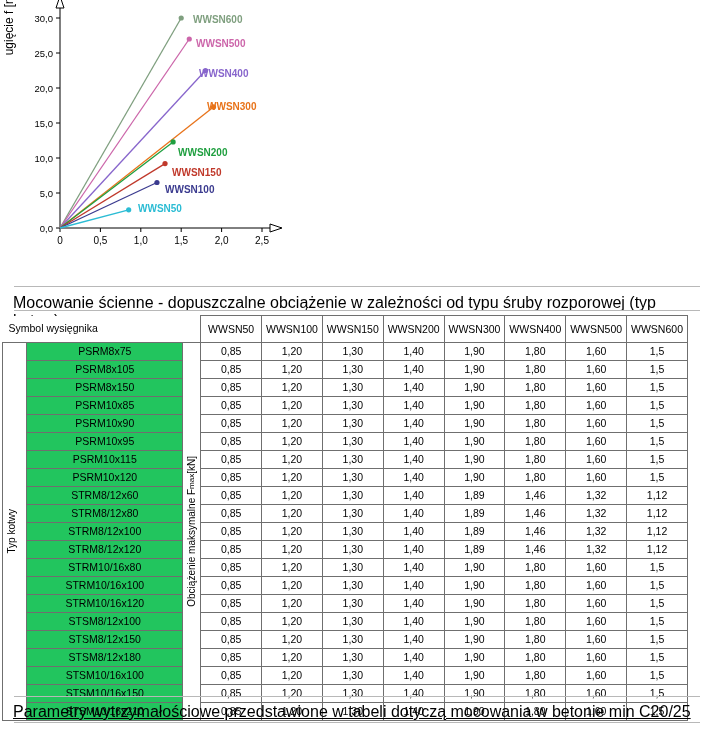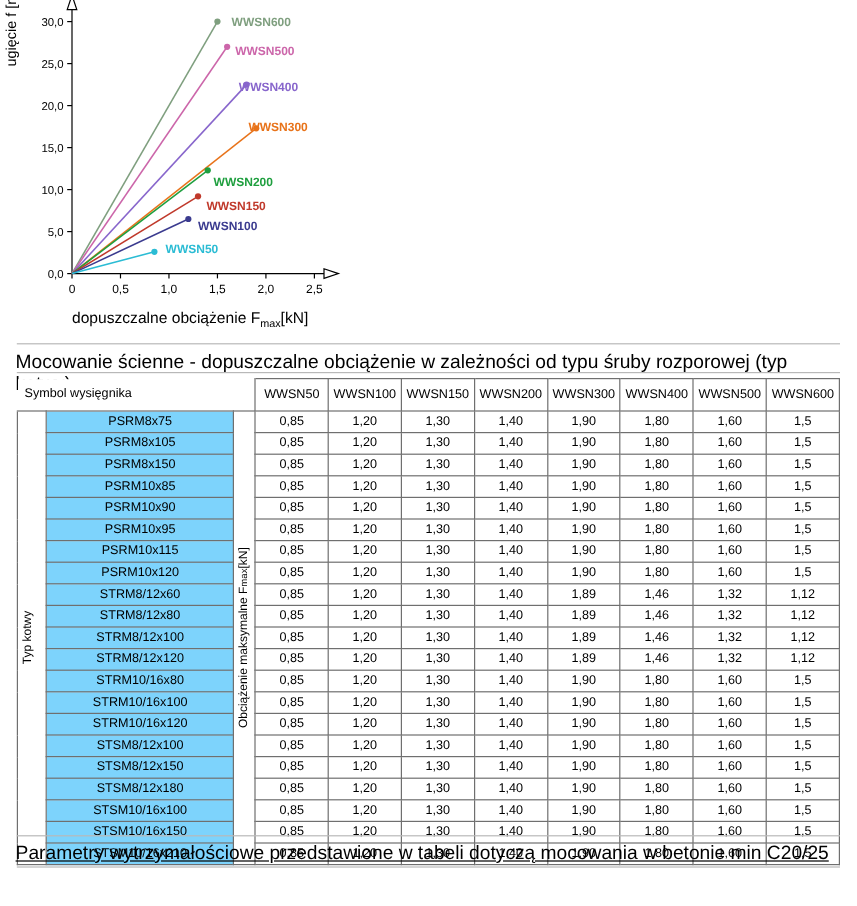--- a/index.html
+++ b/index.html
@@ -69,21 +69,21 @@
     margin: 0;
   }
   #rule-top { top: 286px; }
   #rule-mid { top: 310px; }
   #rule-bottom { top: 696px; }
   #rule-end { top: 722px; }
 
   
   #table-wrap {
     position: absolute;
-    left: 14px;
+    left: 2px;
     top: 315px;
     width: 600px;
   }
   table {
     border-collapse: collapse;
     width: 686px;
     font-size: 10.5px;
   }
   th, td {
     border: 1px solid #6f6f6f;
@@ -99,21 +99,21 @@
     background: #ffffff;
   }
   th.symbol-head {
     text-align: left;
     padding-left: 6px;
     border-left: none;
     border-top: none;
   }
   td.val { width: 57px; }
   td.name {
-    background: #7dd3fc;
+    background: #22c55e;
     width: 148px;
     font-size: 10.5px;
     margin-left: 44px;
   }
   td.rot {
     width: 16px;
     background: #ffffff;
     padding: 0;
   }
   .rot-inner {
@@ -183,23 +183,20 @@
       <circle cx="173.12" cy="141.89999999999998" r="2.6" fill="#1f9f3f"></circle>
       <line x1="60" y1="228" x2="165.04000000000002" y2="163.60000000000002" stroke="#c0392b" stroke-width="1.3"></line>
       <circle cx="165.04000000000002" cy="163.60000000000002" r="2.6" fill="#c0392b"></circle>
       <line x1="60" y1="228" x2="156.95999999999998" y2="182.5" stroke="#3b3b8f" stroke-width="1.3"></line>
       <circle cx="156.95999999999998" cy="182.5" r="2.6" fill="#3b3b8f"></circle>
       <line x1="60" y1="228" x2="128.68" y2="209.8" stroke="#2bbcd4" stroke-width="1.3"></line>
       <circle cx="128.68" cy="209.8" r="2.6" fill="#2bbcd4"></circle>
     </svg>
 
   <div class="axis-title" id="ylabel">ugięcie f [mm]</div>
-  <div class="axis-title" id="xlabel">
-    dopuszczalne obciążenie F<span class="sub">max</span>[kN]
-  </div>
 <div class="series-label" style="left: 193px; top: 14px; color: rgb(127, 159, 127);">WWSN600</div>
     <div class="series-label" style="left: 196px; top: 38px; color: rgb(204, 102, 170);">WWSN500</div>
     <div class="series-label" style="left: 199px; top: 68px; color: rgb(136, 102, 204);">WWSN400</div>
     <div class="series-label" style="left: 207px; top: 101px; color: rgb(232, 115, 26);">WWSN300</div>
     <div class="series-label" style="left: 178px; top: 147px; color: rgb(31, 159, 63);">WWSN200</div>
     <div class="series-label" style="left: 172px; top: 167px; color: rgb(192, 57, 43);">WWSN150</div>
     <div class="series-label" style="left: 165px; top: 184px; color: rgb(59, 59, 143);">WWSN100</div>
     <div class="series-label" style="left: 138px; top: 203px; color: rgb(43, 188, 212);">WWSN50</div>
   </div>
 

